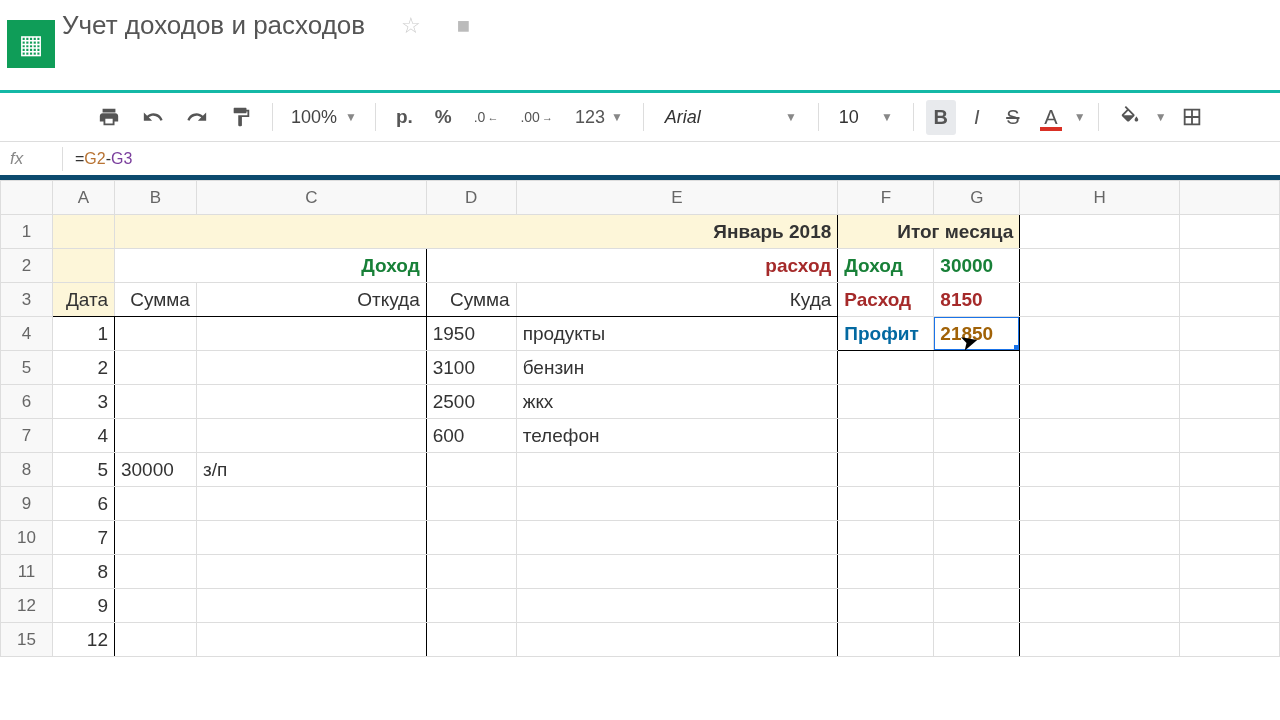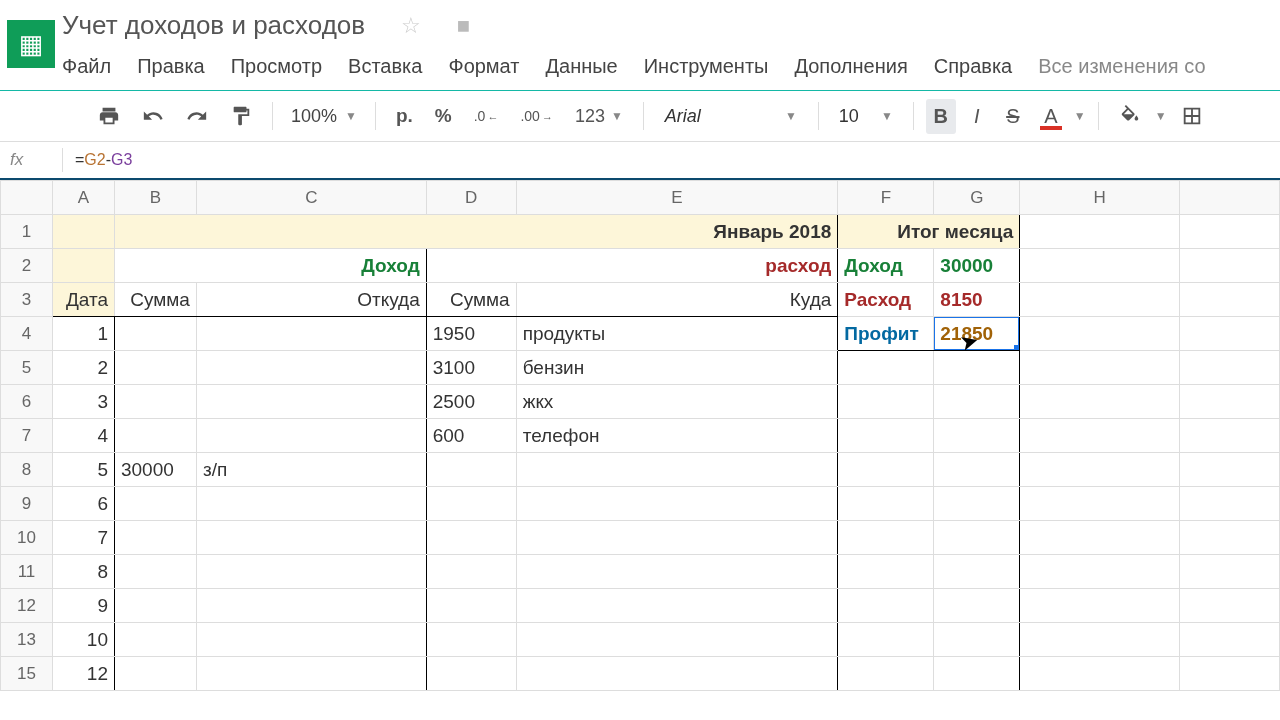--- a/index.html
+++ b/index.html
@@ -53,21 +53,21 @@
   .menubar {
     display: flex;
     gap: 26px;
     margin-top: 14px;
     font-size: 20px;
     color: #444;
   }
   .menu-item { cursor: pointer; white-space: nowrap; }
   .saved { color: #888; }
   .toolbar {
-    border-top: 1px solid #14b8a6;
+    border-top: 3px solid #14b8a6;
     border-bottom: 1px solid #ddd;
     height: 52px;
     display: flex;
     align-items: center;
     padding: 0 14px;
     gap: 6px;
     margin-top: 10px;
   }
   .tb-btn {
     padding: 6px 8px;
@@ -126,21 +126,21 @@
     bottom: 4px;
     left: 6px;
     right: 6px;
     height: 4px;
     background: #d93025;
   }
   .formula-bar {
     display: flex;
     align-items: center;
     height: 38px;
-    border-bottom: 2px solid #0c4a6e;
+    border-bottom: 5px solid #0c4a6e;
     padding: 0 10px;
     gap: 12px;
   }
   .fx {
     font-style: italic;
     color: #888;
     font-size: 17px;
     width: 40px;
   }
   .fbar-sep {
@@ -246,32 +246,20 @@
   <div class="logo">
     <div class="logo-box">
         <span class="logo-grid">▦</span>
       </div>
   </div>
   <div class="title-area">
     <div class="doc-title">
       <span>Учет доходов и расходов</span>
       <span class="star">☆</span>
       <span class="folder">■</span>
-    </div>
-    <div class="menubar">
-      <span class="menu-item">Файл</span>
-      <span class="menu-item">Правка</span>
-      <span class="menu-item">Просмотр</span>
-      <span class="menu-item">Вставка</span>
-      <span class="menu-item">Формат</span>
-      <span class="menu-item">Данные</span>
-      <span class="menu-item">Инструменты</span>
-      <span class="menu-item">Дополнения</span>
-      <span class="menu-item">Справка</span>
-      <span class="menu-item saved">Все изменения со</span>
     </div>
   </div>
 </div>
 
 <div class="toolbar">
   <div style="width:70px"></div>
   <div class="tb-btn">
     <svg width="22" height="22" viewBox="0 0 24 24" fill="#555">
         <path d="M19 8H5c-1.66 0-3 1.34-3 3v6h4v4h12v-4h4v-6c0-1.66-1.34-3-3-3M16 19H8v-5h8v5M19 3H5v4h14V3z"></path>
       </svg>
@@ -521,32 +509,20 @@
           <td class="right"></td>
           <td class="left b-right"></td>
           <td class="right"></td>
           <td class="left b-right"></td>
           <td class="b-left"></td>
           <td class="b-right"></td>
           <td></td>
           <td></td>
         </tr>
         <tr>
-          <th class="rowhdr">13</th>
-          <td class="center b-left b-right">10</td>
-          <td class="right"></td>
-          <td class="left b-right"></td>
-          <td class="right"></td>
-          <td class="left b-right"></td>
-          <td class="b-left"></td>
-          <td class="b-right"></td>
-          <td></td>
-          <td></td>
-        </tr>
-        <tr>
           <th class="rowhdr">15</th>
           <td class="center b-left b-right">12</td>
           <td class="right"></td>
           <td class="left b-right"></td>
           <td class="right"></td>
           <td class="left b-right"></td>
           <td class="b-left"></td>
           <td class="b-right"></td>
           <td></td>
           <td></td>

